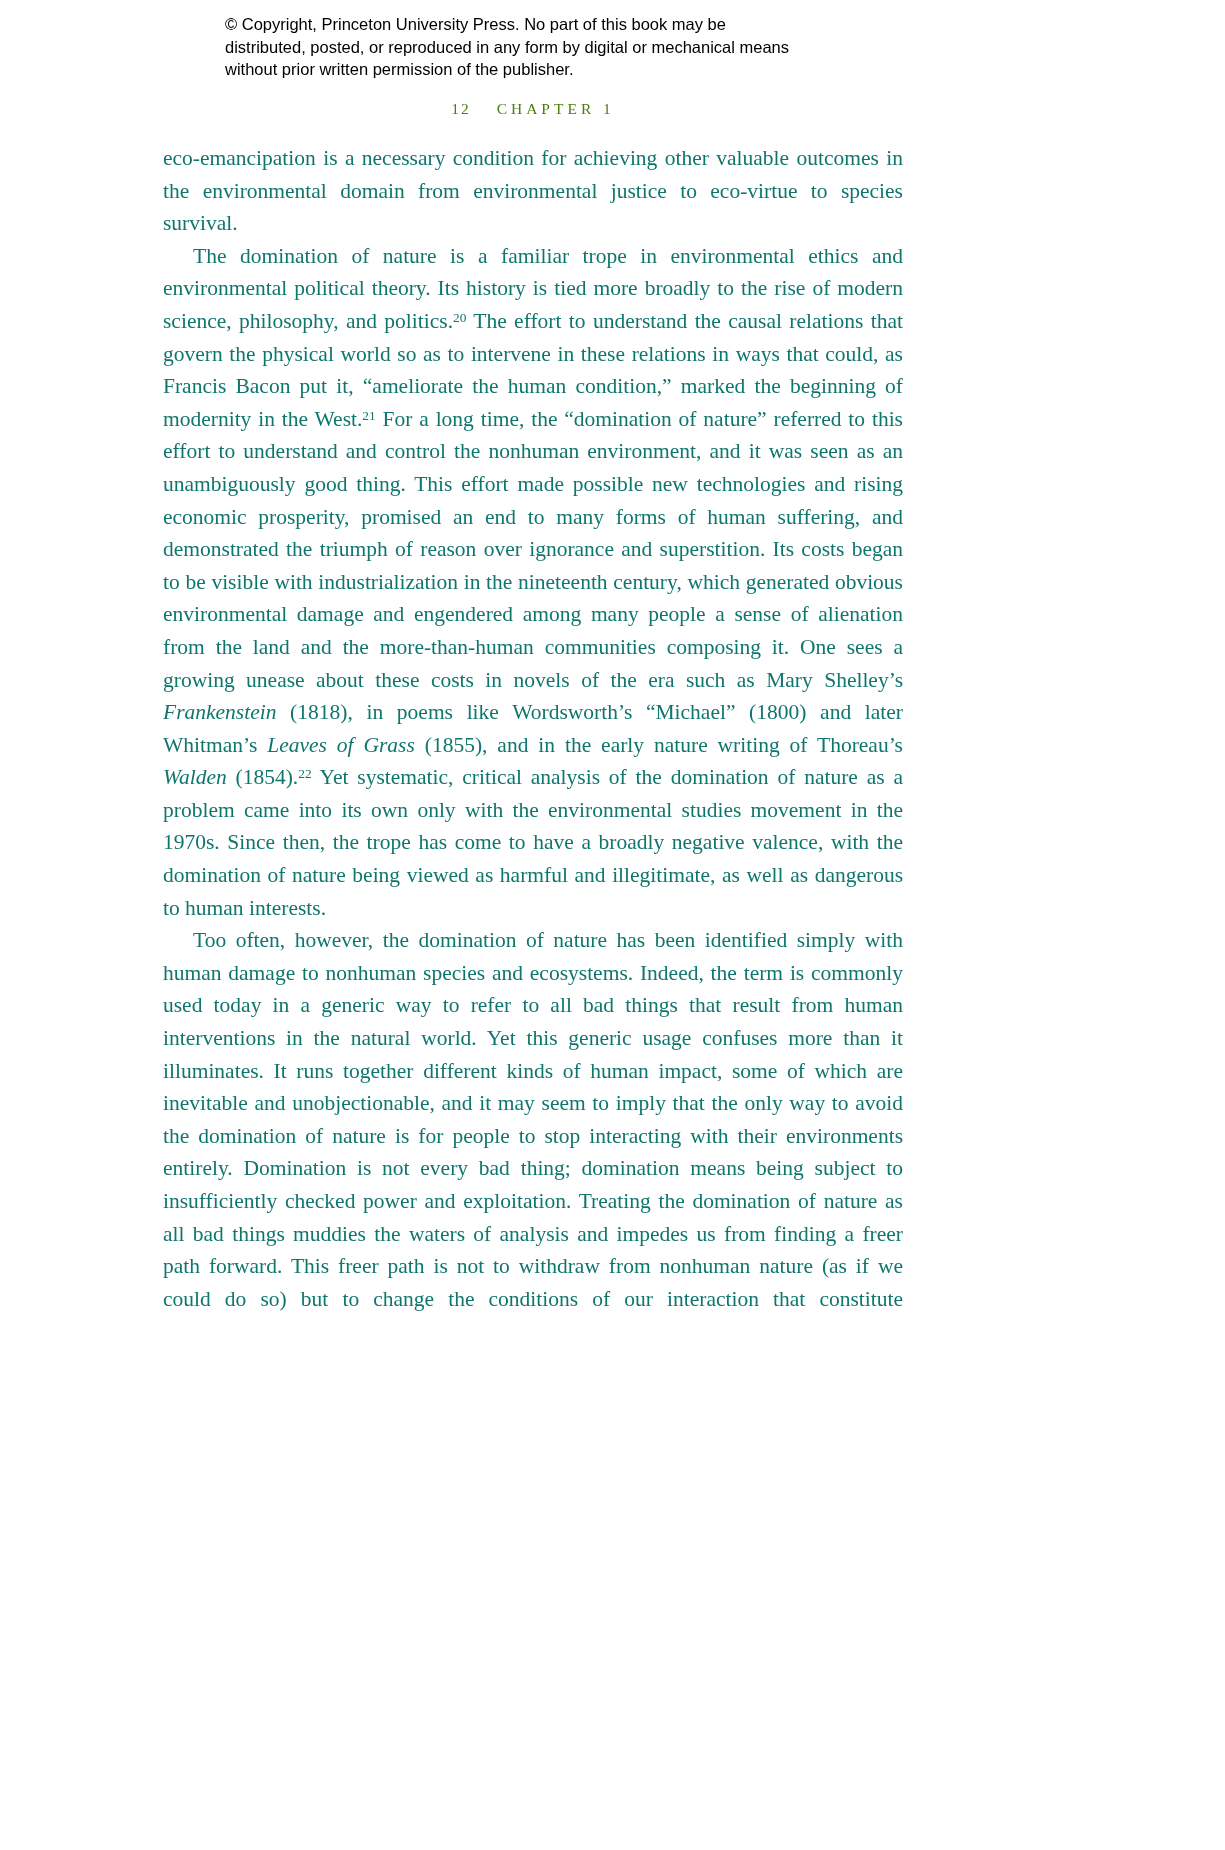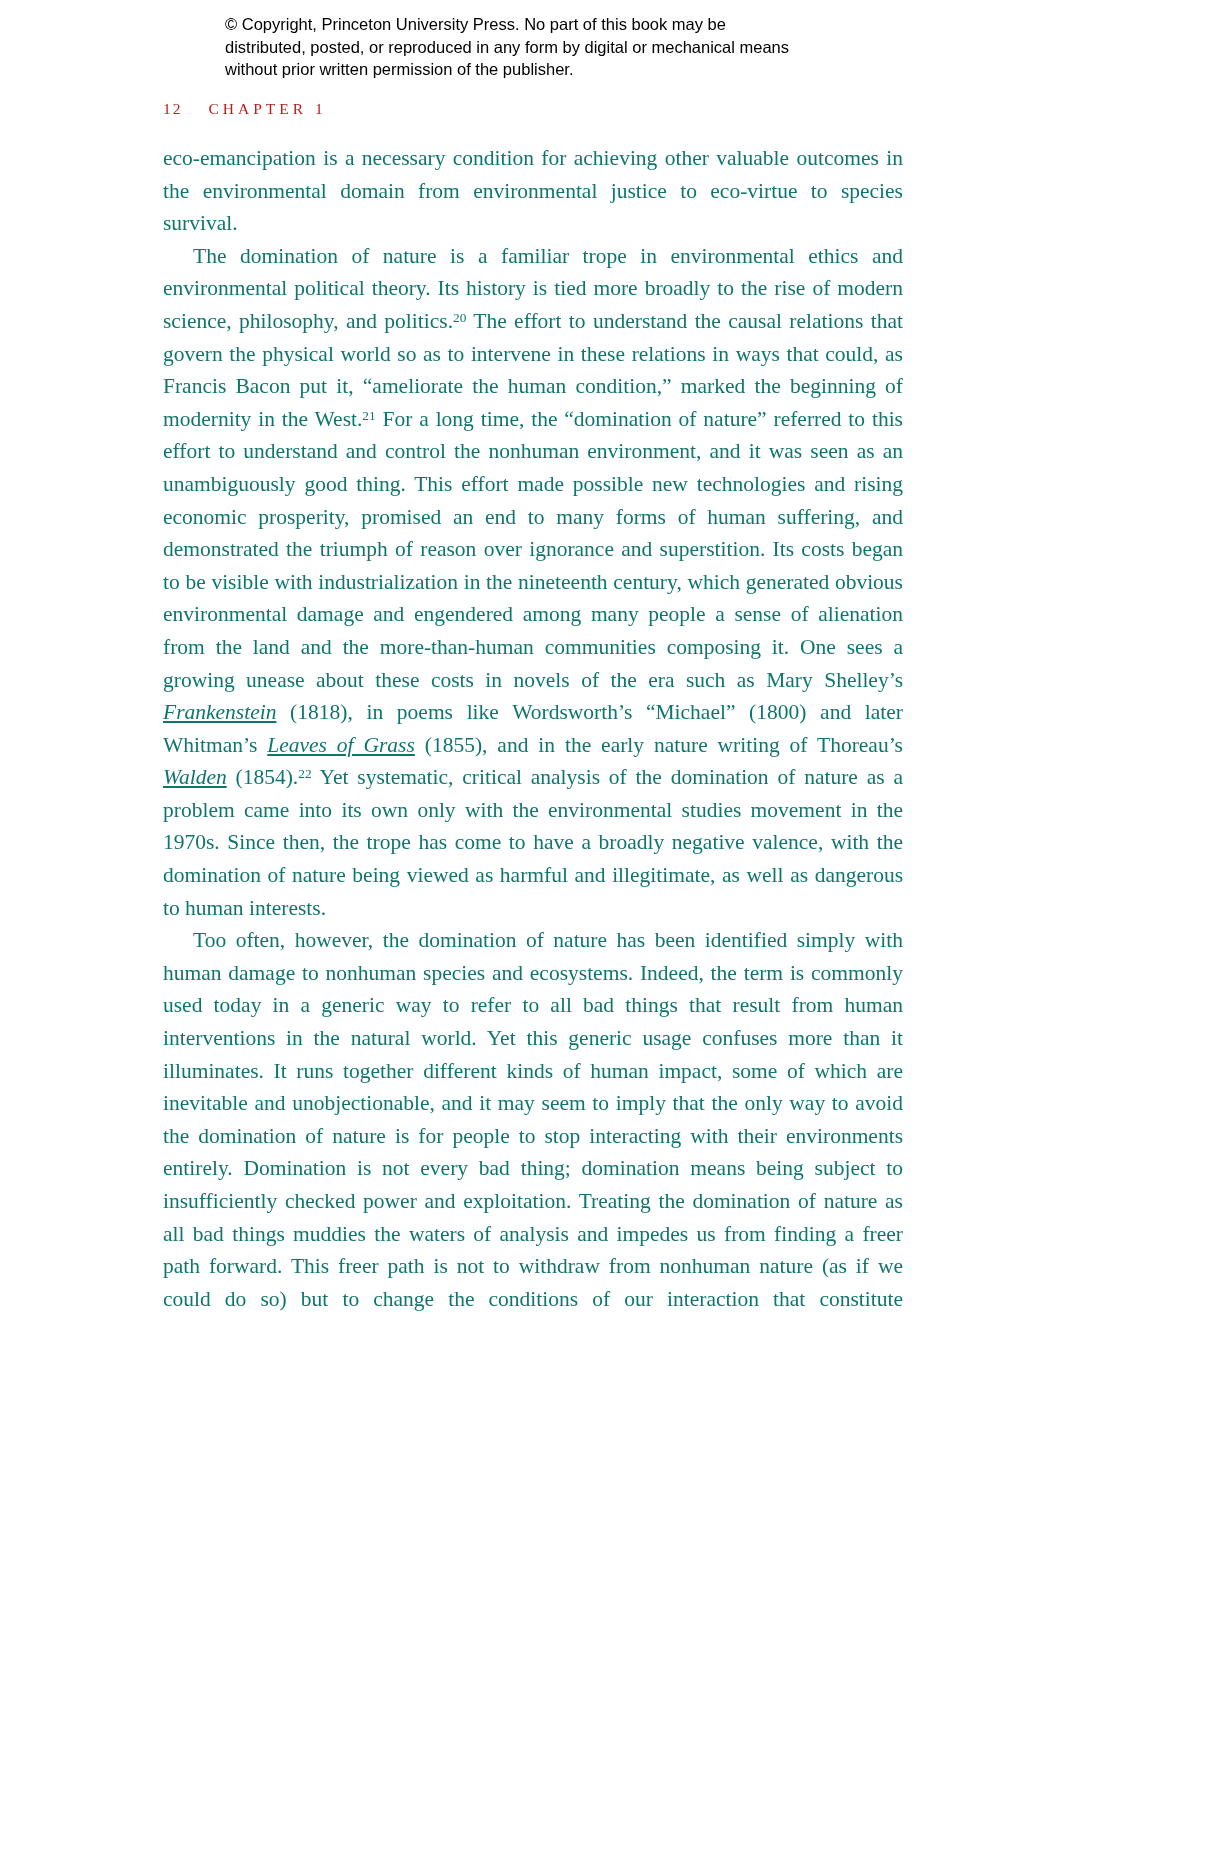--- a/index.html
+++ b/index.html
@@ -24,24 +24,24 @@
     font-size: 16.5px;
     line-height: 22.5px;
     color: #000000;
     text-align: left;
   }
   .running-head {
     position: absolute;
     left: 163px;
     top: 100px;
     width: 740px;
-    text-align: left;
+    text-align: center;
     font-family: "Liberation Serif", serif;
     font-size: 15.5px;
-    color: #b91c1c;
+    color: #4d7c0f;
   }
   .running-head .pagenum {
     letter-spacing: 2px;
     margin-right: 26px;
   }
   .running-head .chapter {
     letter-spacing: 4px;
   }
   .body-text {
     position: absolute;
@@ -63,21 +63,20 @@
   }
   .body-text sup {
     font-size: 0.62em;
     line-height: 0;
     position: relative;
     top: -0.45em;
     vertical-align: baseline;
   }
   .body-text em {
     font-style: italic;
-    text-decoration: underline;
   }
   .footer {
     position: absolute;
     left: 163px;
     top: 1528px;
     width: 740px;
     text-align: left;
     font-family: "Liberation Sans", sans-serif;
     font-size: 17px;
     color: #000000;

